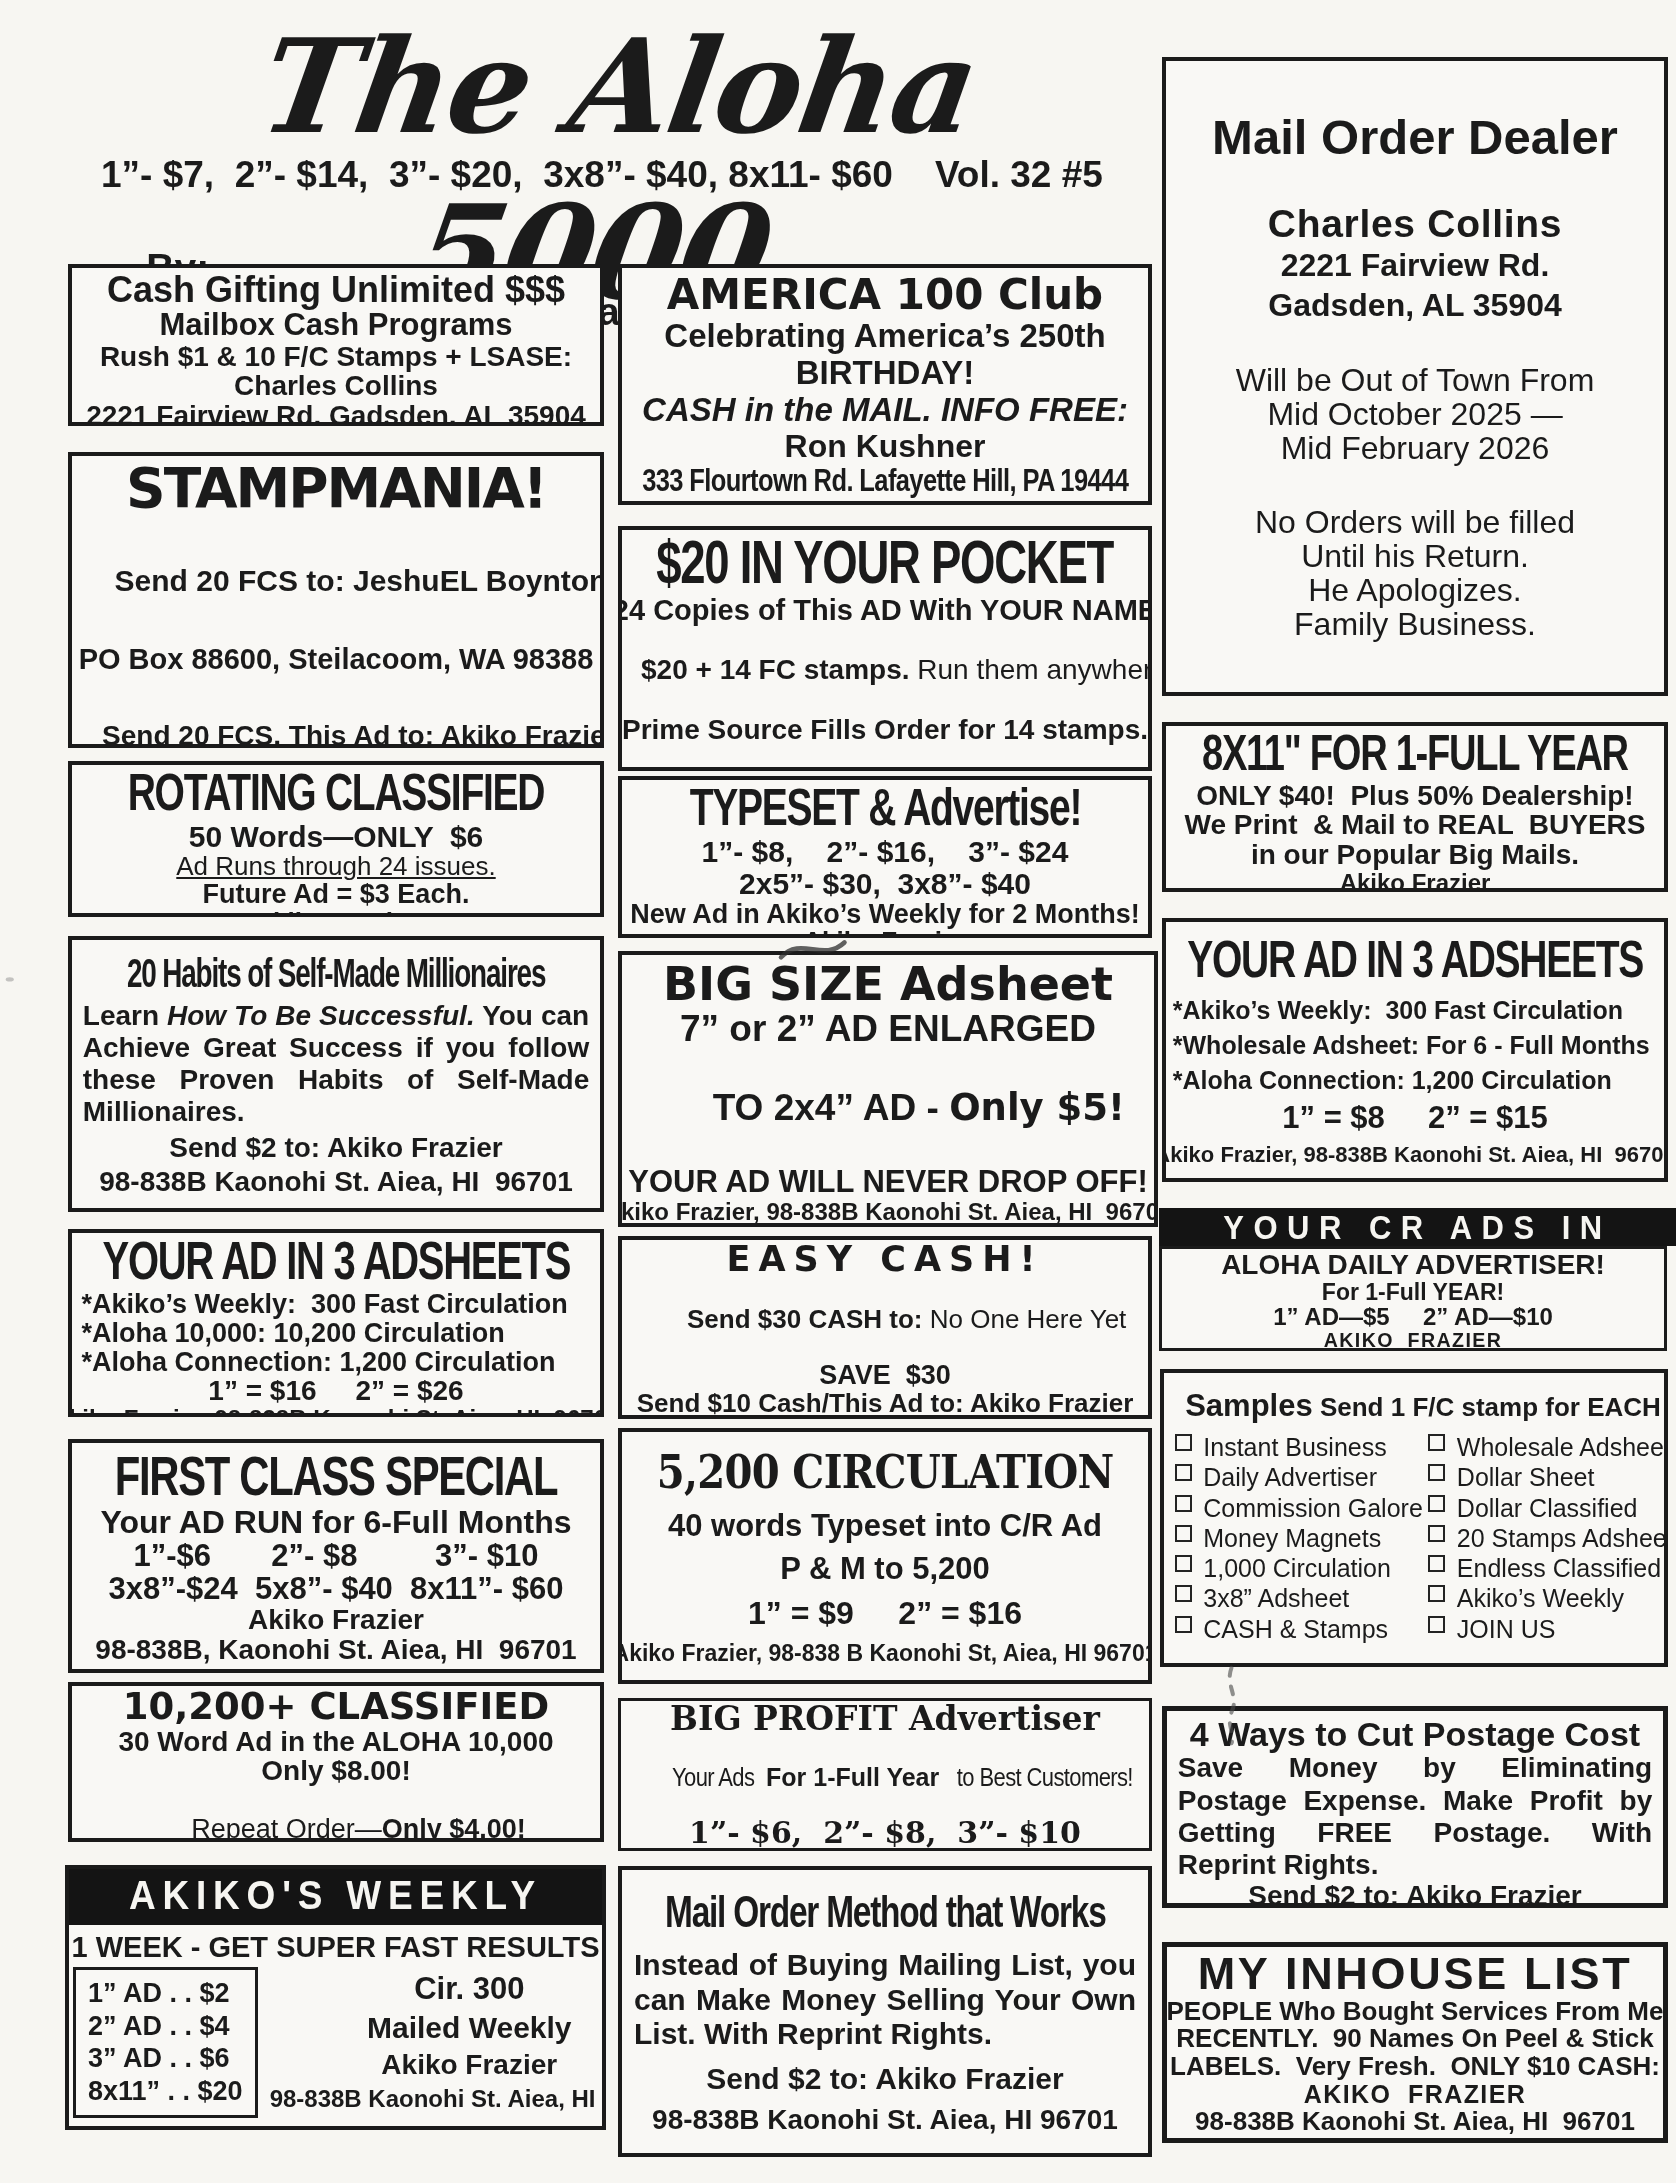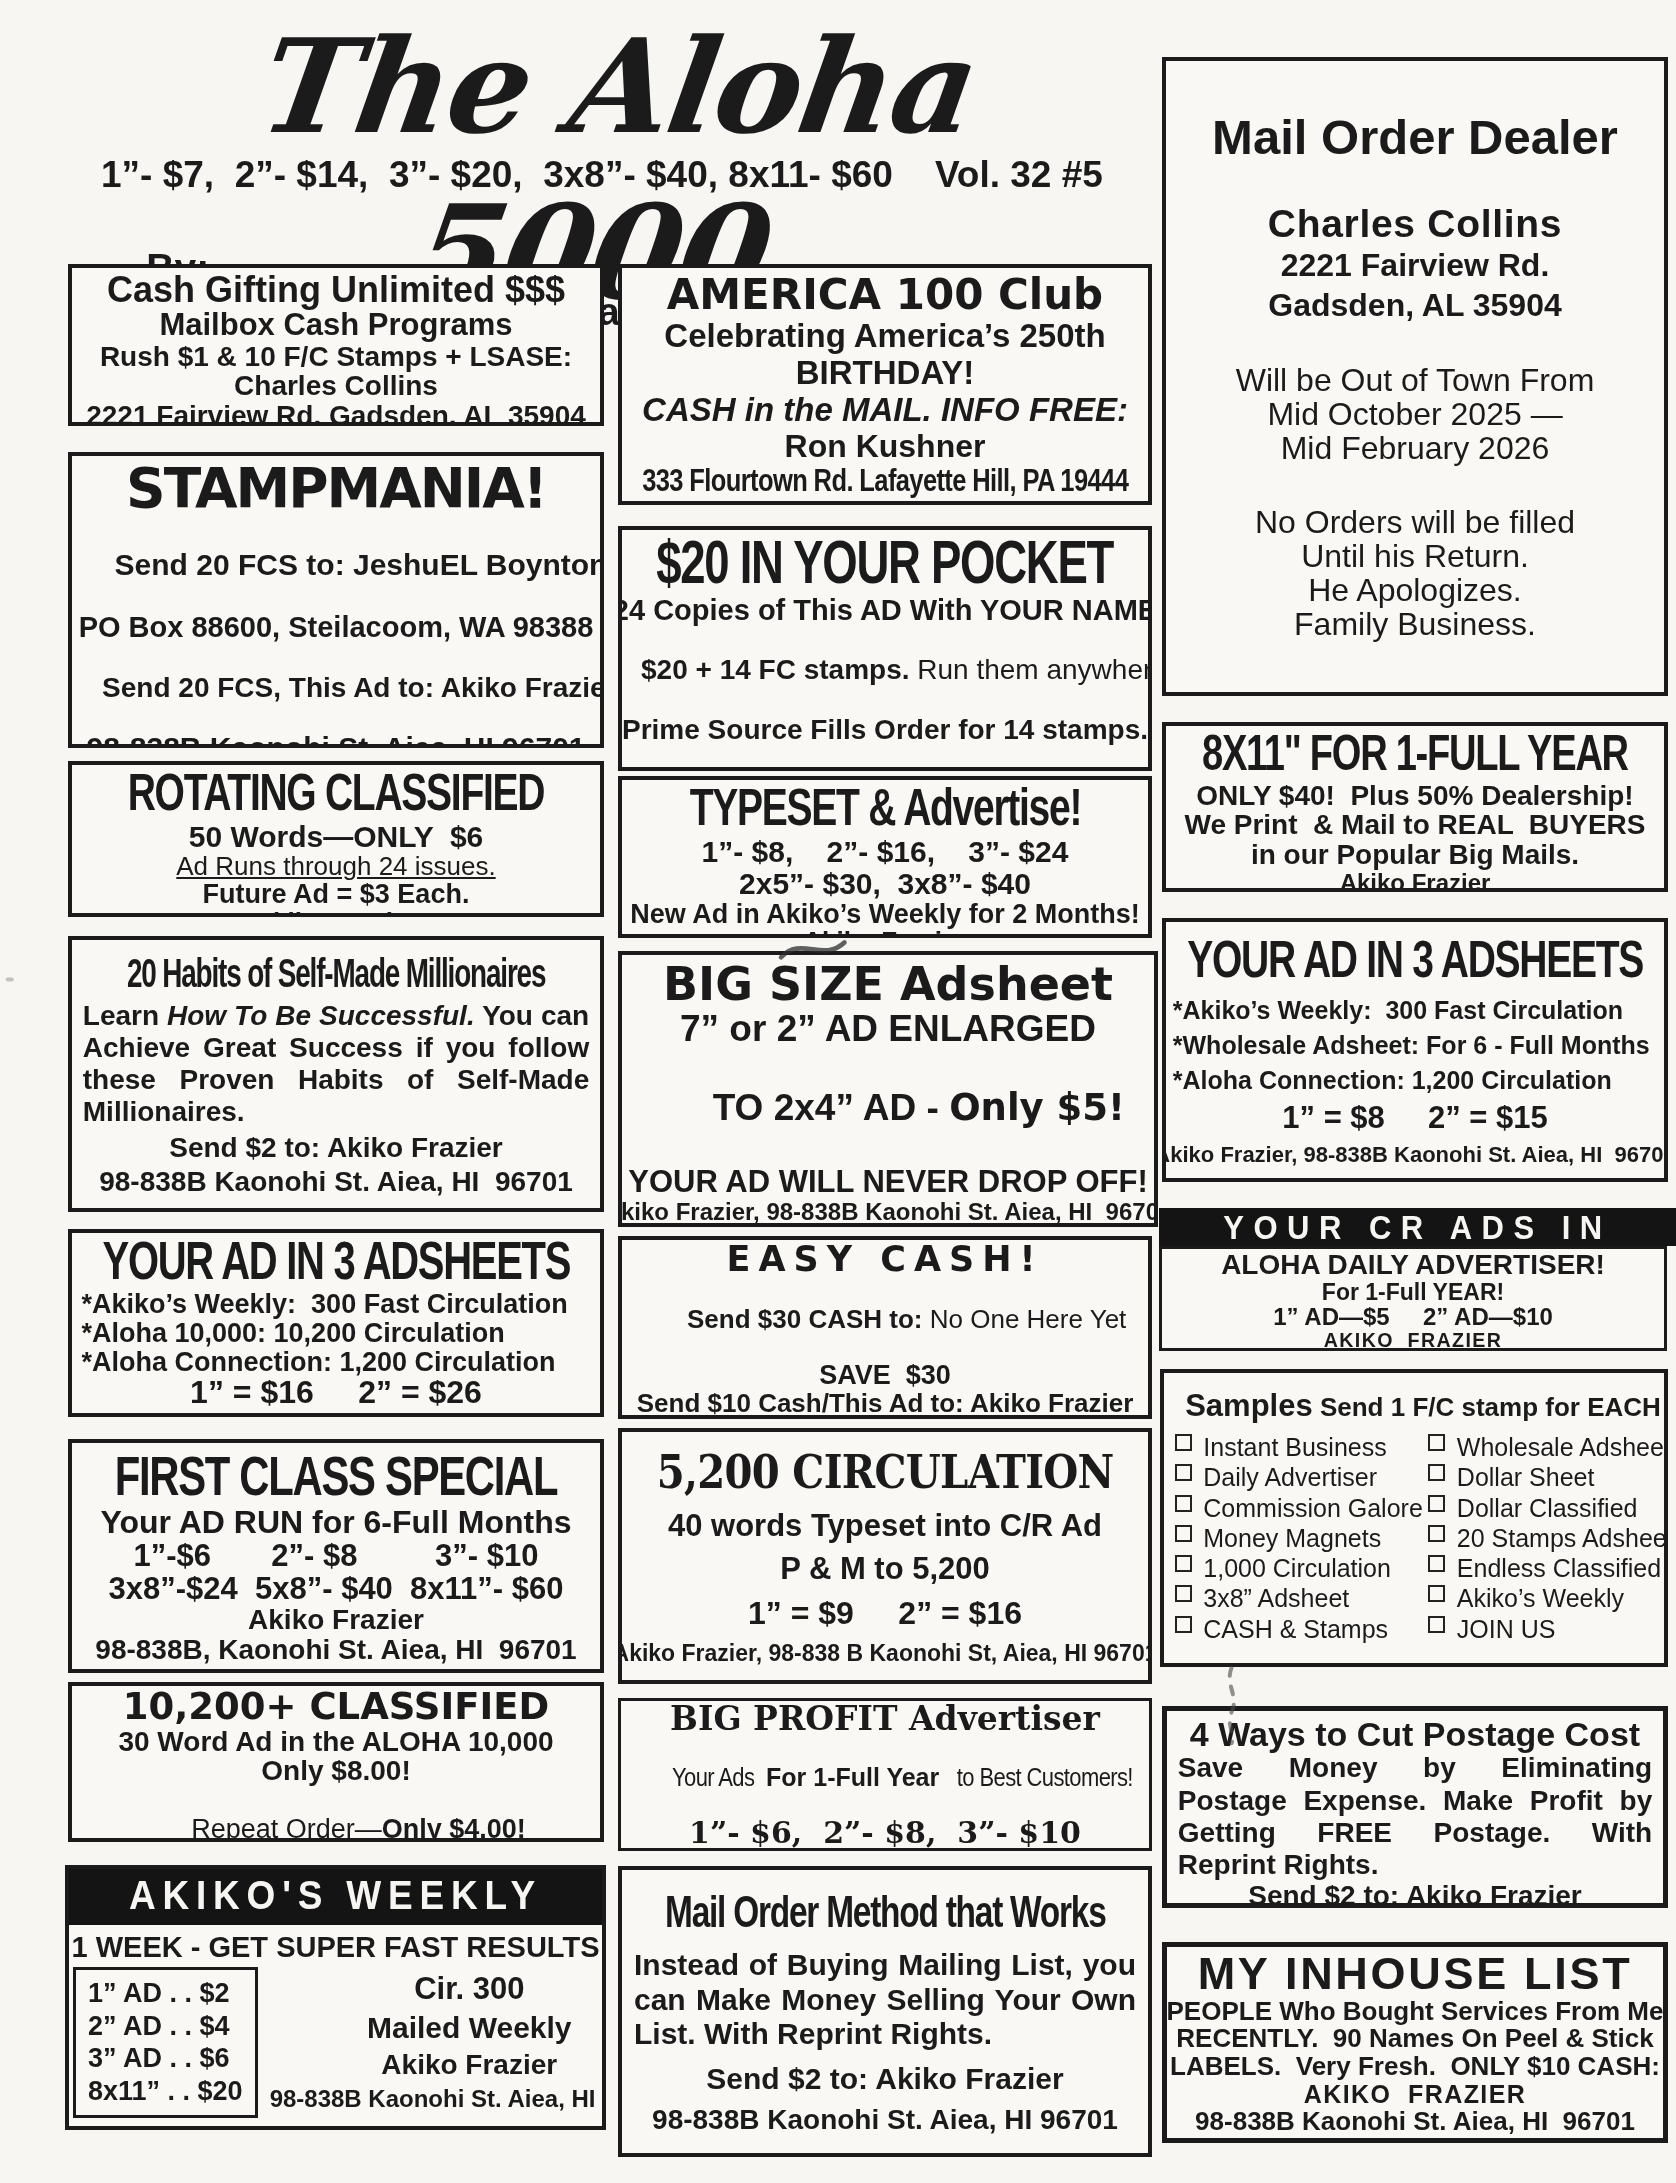--- a/index.html
+++ b/index.html
@@ -51,21 +51,21 @@
   </div>
 
   <div class="ad" style="left:68px;top:264px;width:536px;height:162px;padding:2.7px 6.8px;">
     <div class="ln b" style="font-size:36px;">Cash Gifting Unlimited $$$</div>
     <div class="ln b" style="font-size:31px;">Mailbox Cash Programs</div>
     <div class="ln b" style="font-size:28px;">Rush $1 &amp; 10 F/C Stamps + LSASE:</div>
     <div class="ln b" style="font-size:28px;">Charles Collins</div>
     <div class="ln b" style="font-size:28px;">2221 Fairview Rd. Gadsden, AL 35904</div>
   </div>
 
-  <div class="ad" style="left:68px;top:452px;width:536px;height:296px;padding:2.7px 6.8px;">
+  <div class="ad" style="left:68px;top:452px;width:536px;height:296px;padding:2.7px 6.8px;gap:16px;">
     <div class="ln hv" style="font-size:55px;letter-spacing:-2px;">STAMPMANIA!</div>
     <div class="ln" style="font-size:30px;">
       <span class="b">Send 20 FCS to:</span><span class="b"> JeshuEL Boynton</span>
     </div>
     <div class="ln b" style="font-size:29px;">PO Box 88600, Steilacoom, WA 98388</div>
     <div class="ln" style="font-size:28px;">
       <span class="b">Send 20 FCS, This Ad to:</span><span class="b"> Akiko Frazier</span>
     </div>
     <div class="ln b" style="font-size:30px;">98-838B Kaonohi St. Aiea, HI 96701</div>
 
@@ -87,21 +87,21 @@
     </div>
     <div class="ln b" style="font-size:28px;">Send $2 to: Akiko Frazier</div>
     <div class="ln b" style="font-size:28px;">98-838B Kaonohi St. Aiea, HI  96701</div>
   </div>
 
   <div class="ad" style="left:68px;top:1229px;width:536px;height:188px;padding:1.4px 9.5px;">
     <div class="ln ttl" style="font-size:43px;"><span class="cond">YOUR AD IN 3 ADSHEETS</span></div>
     <div class="ln b leftal" style="font-size:27px;">*Akiko’s Weekly:  300 Fast Circulation</div>
     <div class="ln b leftal" style="font-size:27px;">*Aloha 10,000: 10,200 Circulation</div>
     <div class="ln b leftal" style="font-size:27px;">*Aloha Connection: 1,200 Circulation</div>
-    <div class="ln b" style="font-size:32px;">1” = $16     2” = $26</div>
+    <div class="ln b" style="font-size:28px;">1” = $16     2” = $26</div>
     <div class="ln b" style="font-size:24px;">Akiko Frazier, 98-838B Kaonohi St. Aiea, HI  96701</div>
   </div>
 
   <div class="ad" style="left:68px;top:1439px;width:536px;height:234px;padding:4px 8px;">
     <div class="ln ttl" style="font-size:45px;"><span class="cond">FIRST CLASS SPECIAL</span></div>
     <div class="ln b" style="font-size:32px;">Your AD RUN for 6-Full Months</div>
     <div class="ln b" style="font-size:31px;">1”-$6       2”- $8         3”- $10</div>
     <div class="ln b" style="font-size:31px;">3x8”-$24  5x8”- $40  8x11”- $60</div>
     <div class="ln b" style="font-size:28px;">Akiko Frazier</div>
     <div class="ln b" style="font-size:28px;">98-838B, Kaonohi St. Aiea, HI  96701</div>

